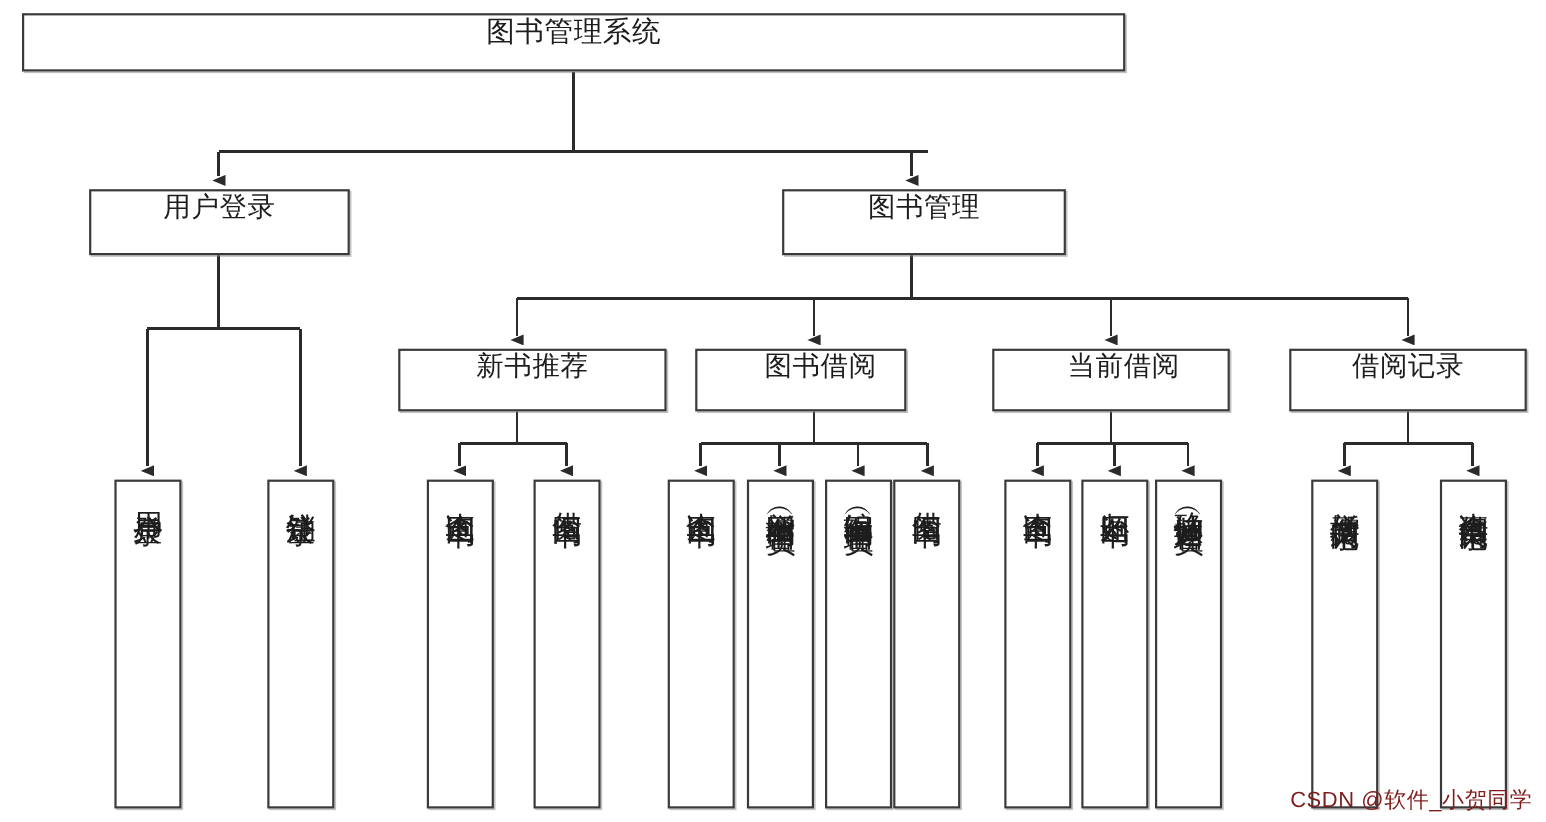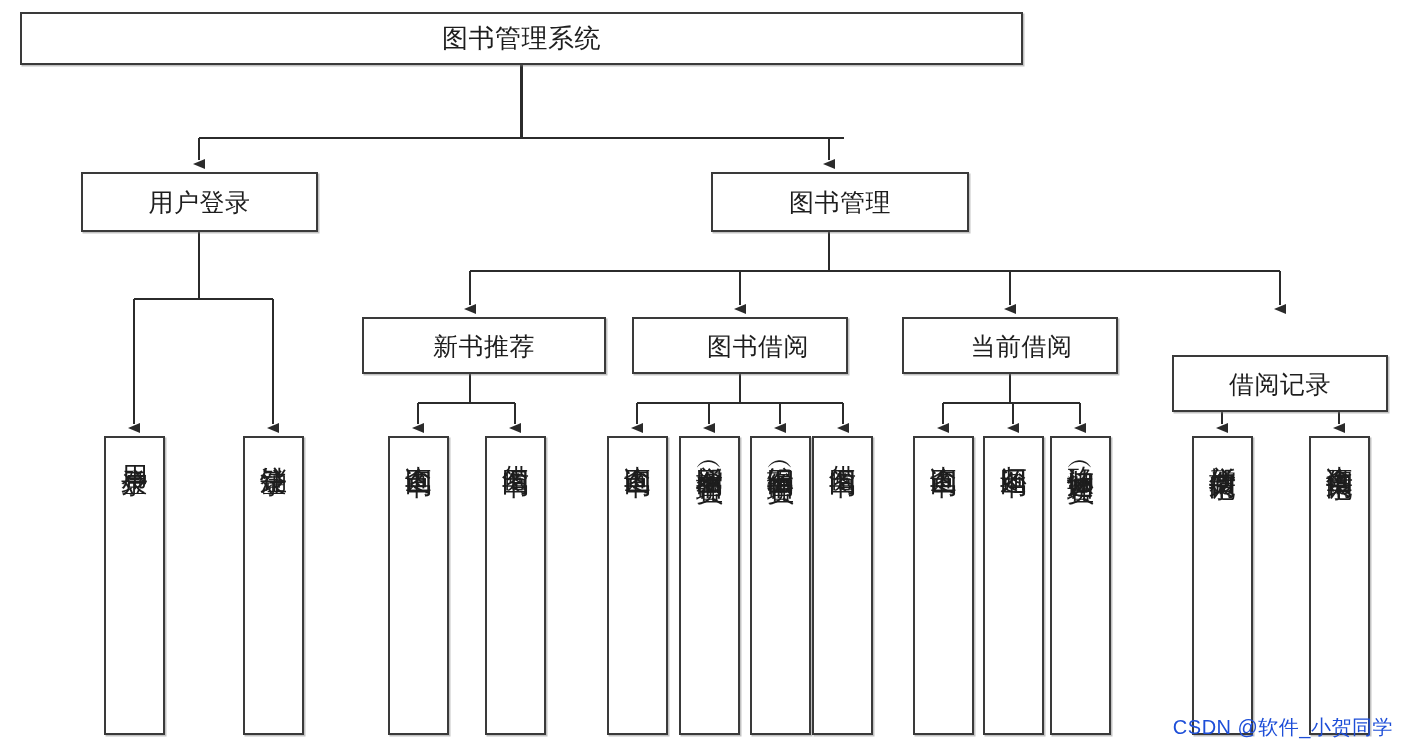--- a/index.html
+++ b/index.html
@@ -11,21 +11,20 @@
   #canvas{position:relative;width:1405px;height:747px;background:#fff;}
   svg#edges{position:absolute;left:0;top:0;width:1405px;height:747px;}
 
   .node{
     position:absolute;
     box-sizing:border-box;
     background:#ffffff;
     border:2px solid #3a3a3a;
     box-shadow:1.5px 1.5px 0 rgba(120,120,120,.45);
     display:flex;
-    align-items:center;
     justify-content:center;
     color:#1d1d1d;
   }
   .node .lbl{
     display:block;
     text-align:center;
     line-height:1.12;
     white-space:nowrap;
   }
   
@@ -42,21 +41,21 @@
     letter-spacing:2px;
     white-space:normal;
     max-height:285px;
   }
 
   #watermark{
     position:absolute;
     right:12px;
     bottom:6px;
     font-size:20px;
-    color:#1d4ed8;
+    color:#7f1d1d;
     letter-spacing:.5px;
     white-space:nowrap;
     pointer-events:none;
     font-family:"Liberation Sans","DejaVu Sans",sans-serif;
   }
 </style>
 </head>
 <body>
 
 <div id="canvas">
@@ -118,27 +117,27 @@
   <div class="node h-node" style="left:81px;top:172px;width:237px;height:60px;">
     <span class="lbl">用户登录</span>
   </div>
   <div class="node h-node" style="left:711px;top:172px;width:258px;height:60px;">
     <span class="lbl">图书管理</span>
   </div>
 
   <div class="node h-node" style="left:362px;top:317px;width:244px;height:57px;">
     <span class="lbl">新书推荐</span>
   </div>
-  <div class="node h-node" style="left:632px;top:317px;width:216px;height:57px;padding-left:36px;">
+  <div class="node h-node" style="left:632px;top:317px;width:192px;height:57px;padding-left:36px;">
     <span class="lbl">图书借阅</span>
   </div>
   <div class="node h-node" style="left:902px;top:317px;width:216px;height:57px;padding-left:23px;">
     <span class="lbl">当前借阅</span>
   </div>
-  <div class="node h-node" style="left:1172px;top:317px;width:216px;height:57px;margin-top:38px;">
+  <div class="node h-node" style="left:1172px;top:317px;width:216px;height:57px;">
     <span class="lbl">借阅记录</span>
   </div>
 
   <div class="node v-node" style="left:104px;top:436px;width:61px;height:299px;">
     <span class="lbl">用户登录</span>
   </div>
   <div class="node v-node" style="left:243px;top:436px;width:61px;height:299px;">
     <span class="lbl">注销登录</span>
   </div>
 

